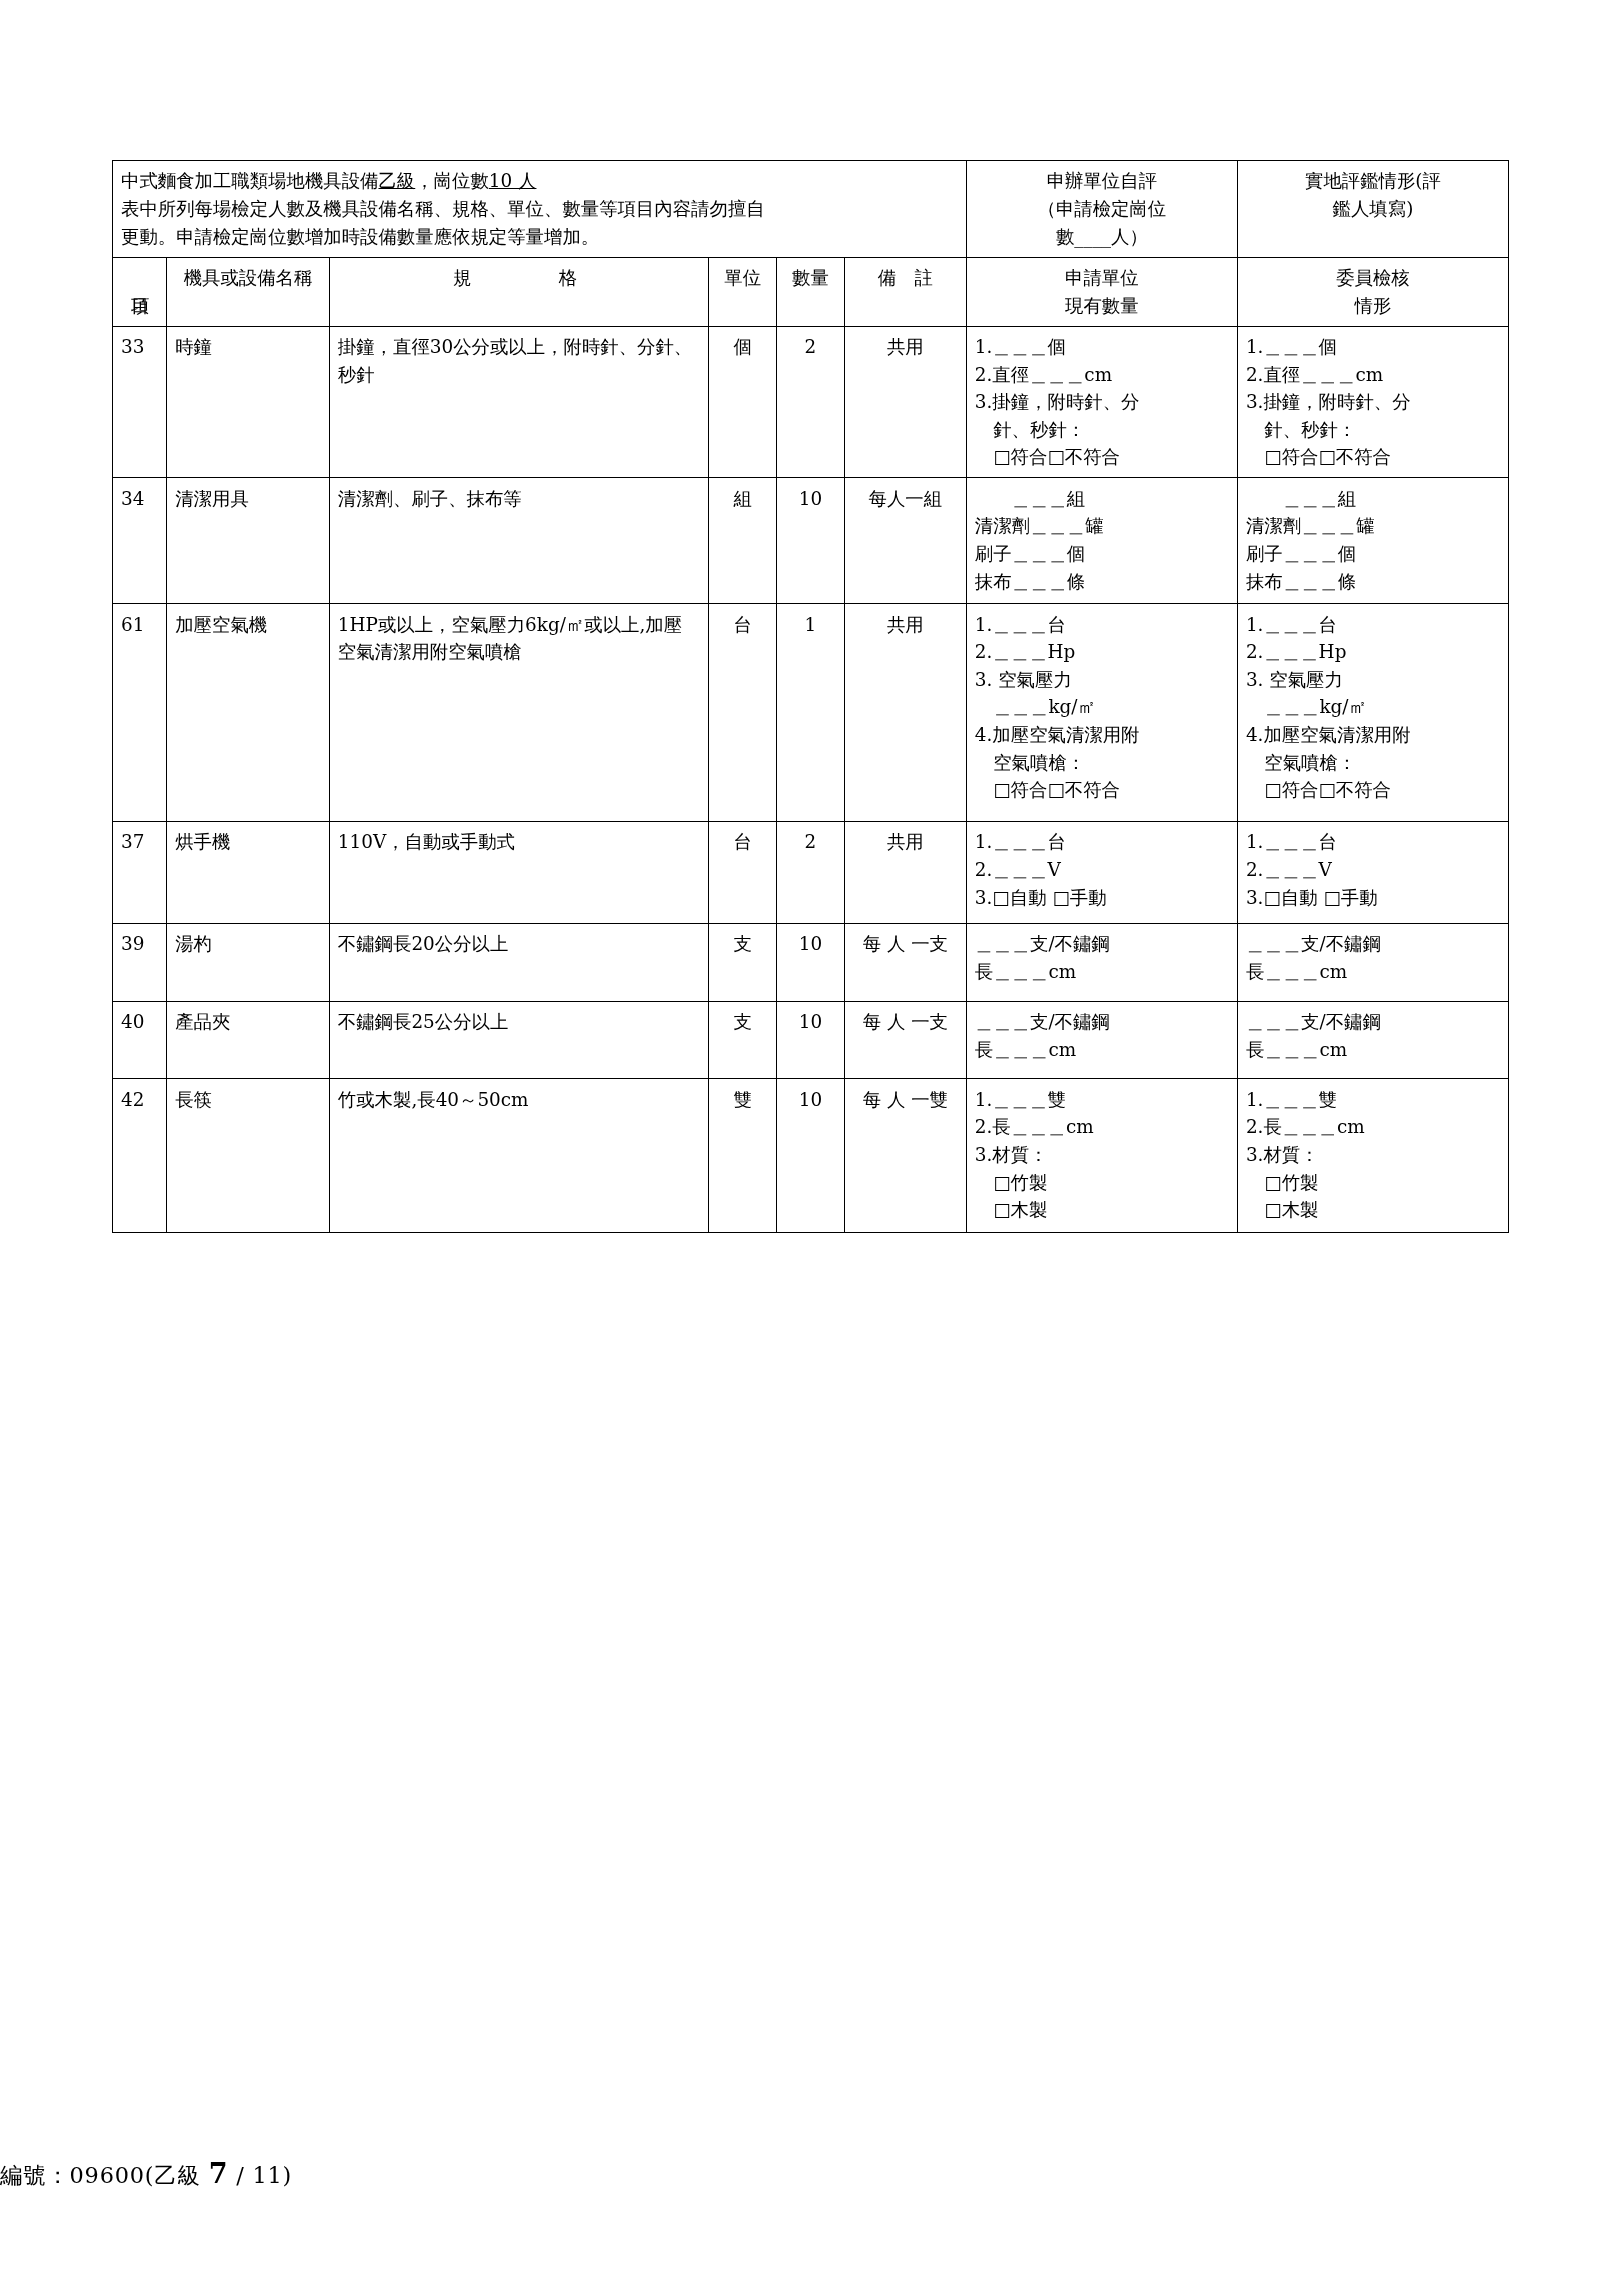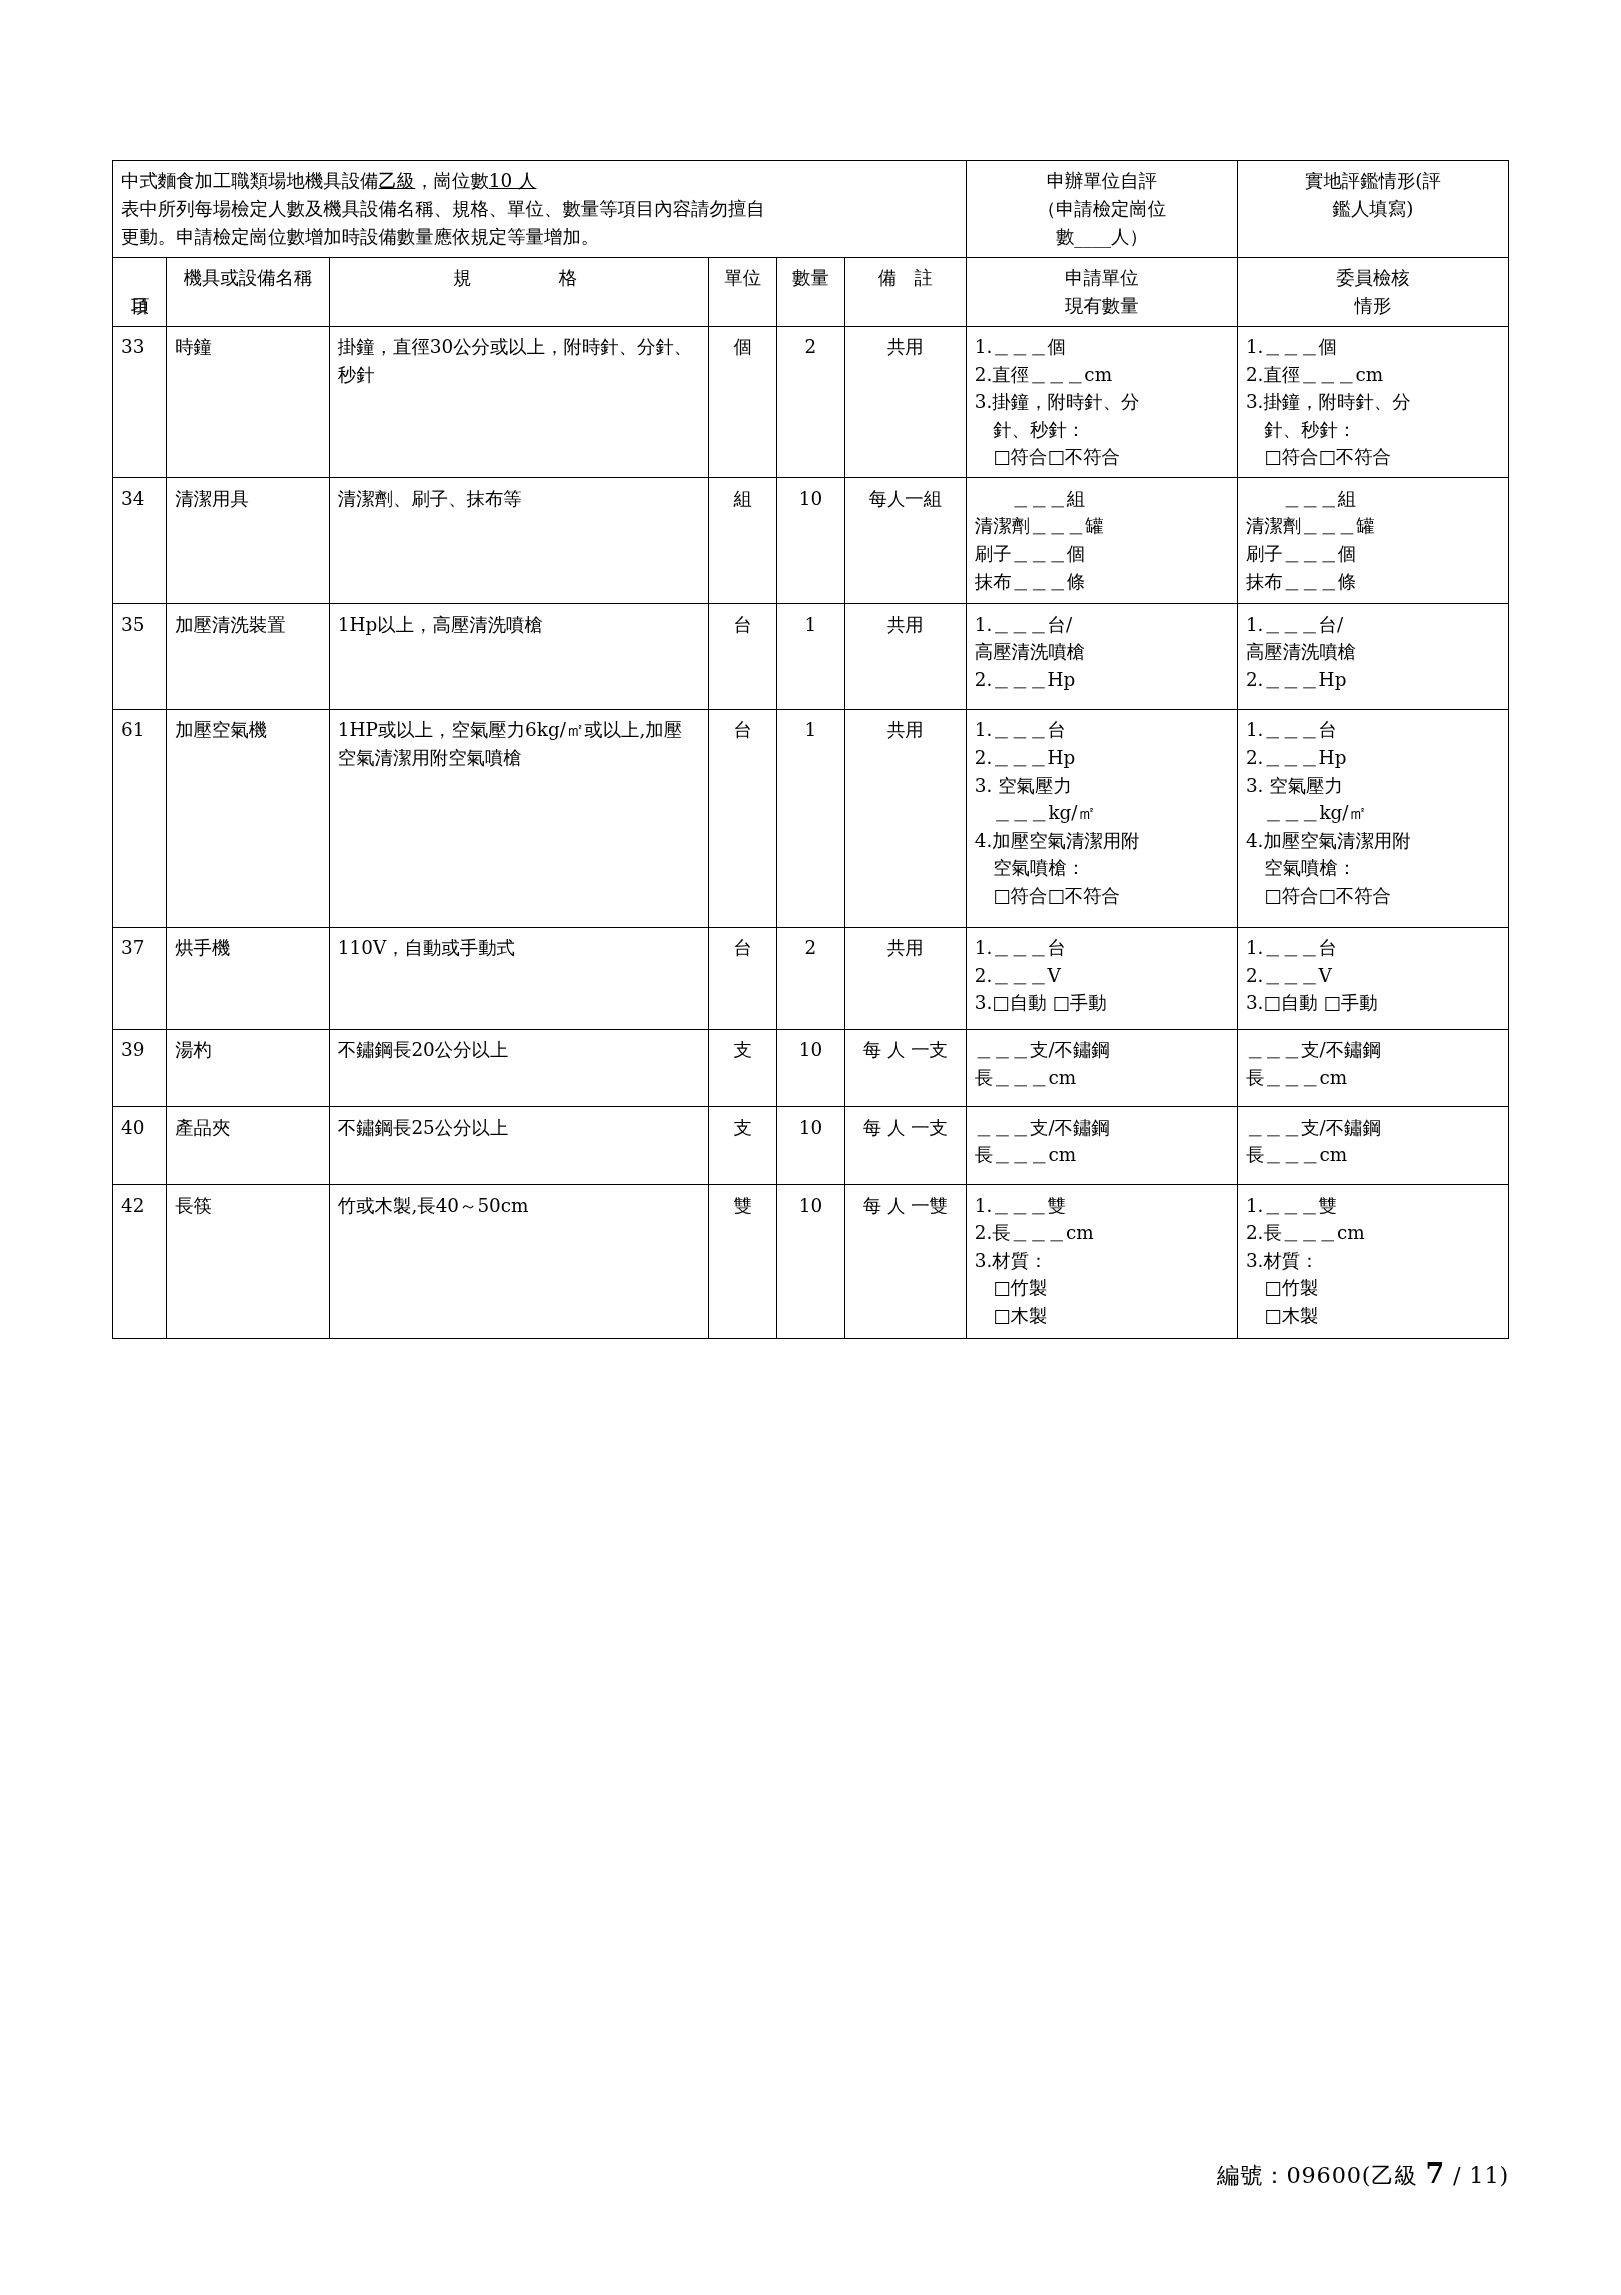--- a/index.html
+++ b/index.html
@@ -84,21 +84,21 @@
     font-size: 17.6px;
     line-height: 1.75;
     vertical-align: middle;
   }
 
   .footer {
     position: absolute;
     left: 0;
     right: 112px;
     bottom: 104px;
-    text-align: right;
+    text-align: left;
     font-size: 22.4px;
     font-family: "DejaVu Serif", "Liberation Serif", serif;
     letter-spacing: 0.8px;
   }
   .footer b { font-size: 27px; }
   .hdr-cell-center {
     text-align: center;
     vertical-align: middle;
     font-size: 20px;
     line-height: 1.6;
@@ -196,38 +196,20 @@
             <div>抹布＿＿＿條</div>
           </td>
           <td class="check">
             <div>　　＿＿＿組</div>
             <div>清潔劑＿＿＿罐</div>
             <div>刷子＿＿＿個</div>
             <div>抹布＿＿＿條</div>
           </td>
         </tr>
         <tr>
-          <td class="idx" style="height:92px">35</td>
-          <td class="nm">加壓清洗裝置</td>
-          <td class="spec">1Hp以上，高壓清洗噴槍</td>
-          <td class="unit">台</td>
-          <td class="qty">1</td>
-          <td class="rem">共用</td>
-          <td class="check">
-            <div>1.＿＿＿台/</div>
-            <div>高壓清洗噴槍</div>
-            <div>2.＿＿＿Hp</div>
-          </td>
-          <td class="check">
-            <div>1.＿＿＿台/</div>
-            <div>高壓清洗噴槍</div>
-            <div>2.＿＿＿Hp</div>
-          </td>
-        </tr>
-        <tr>
           <td class="idx" style="height:204px">61</td>
           <td class="nm">加壓空氣機</td>
           <td class="spec">1HP或以上，空氣壓力6kg/㎡或以上,加壓空氣清潔用附空氣噴槍</td>
           <td class="unit">台</td>
           <td class="qty">1</td>
           <td class="rem">共用</td>
           <td class="check">
             <div>1.＿＿＿台</div>
             <div>2.＿＿＿Hp</div>
             <div>3. 空氣壓力</div>

